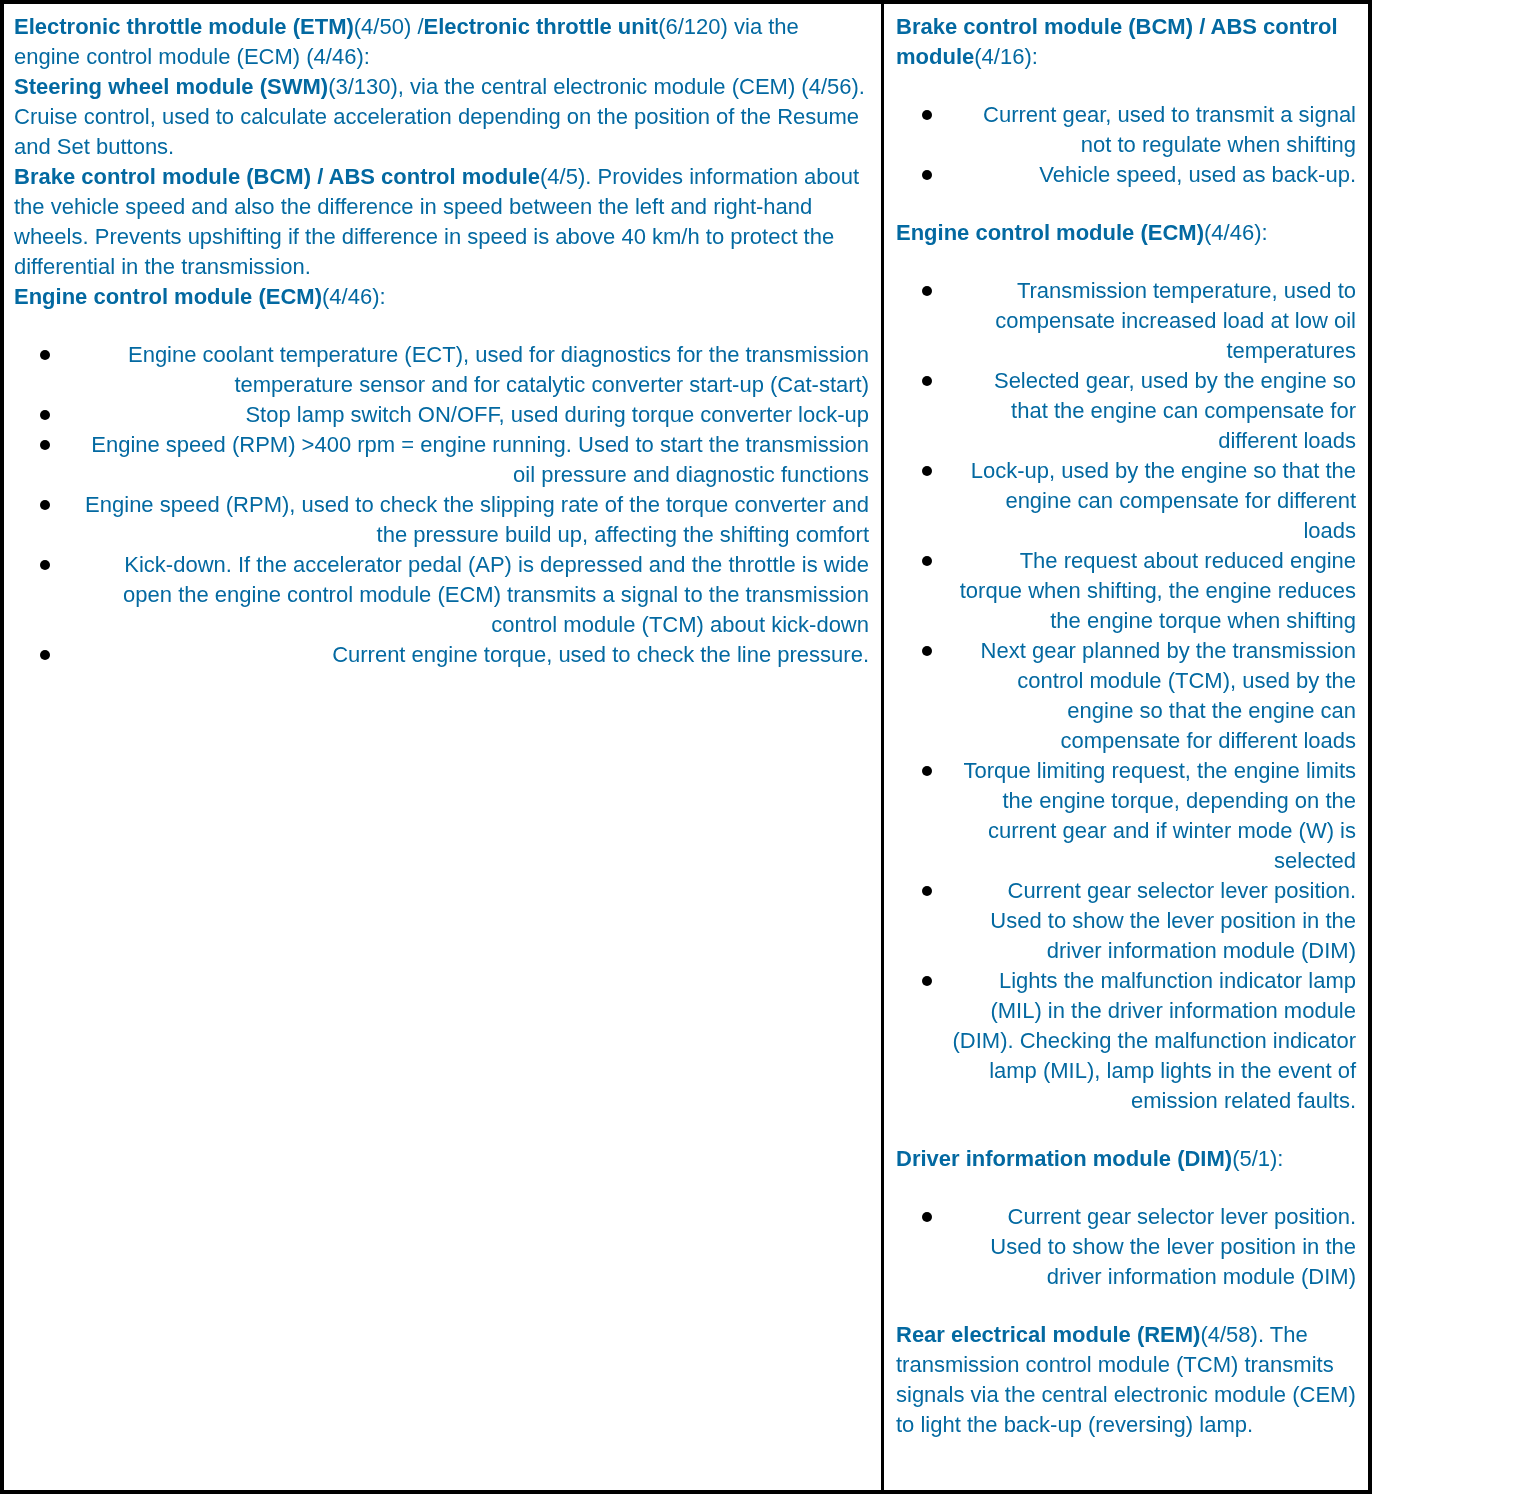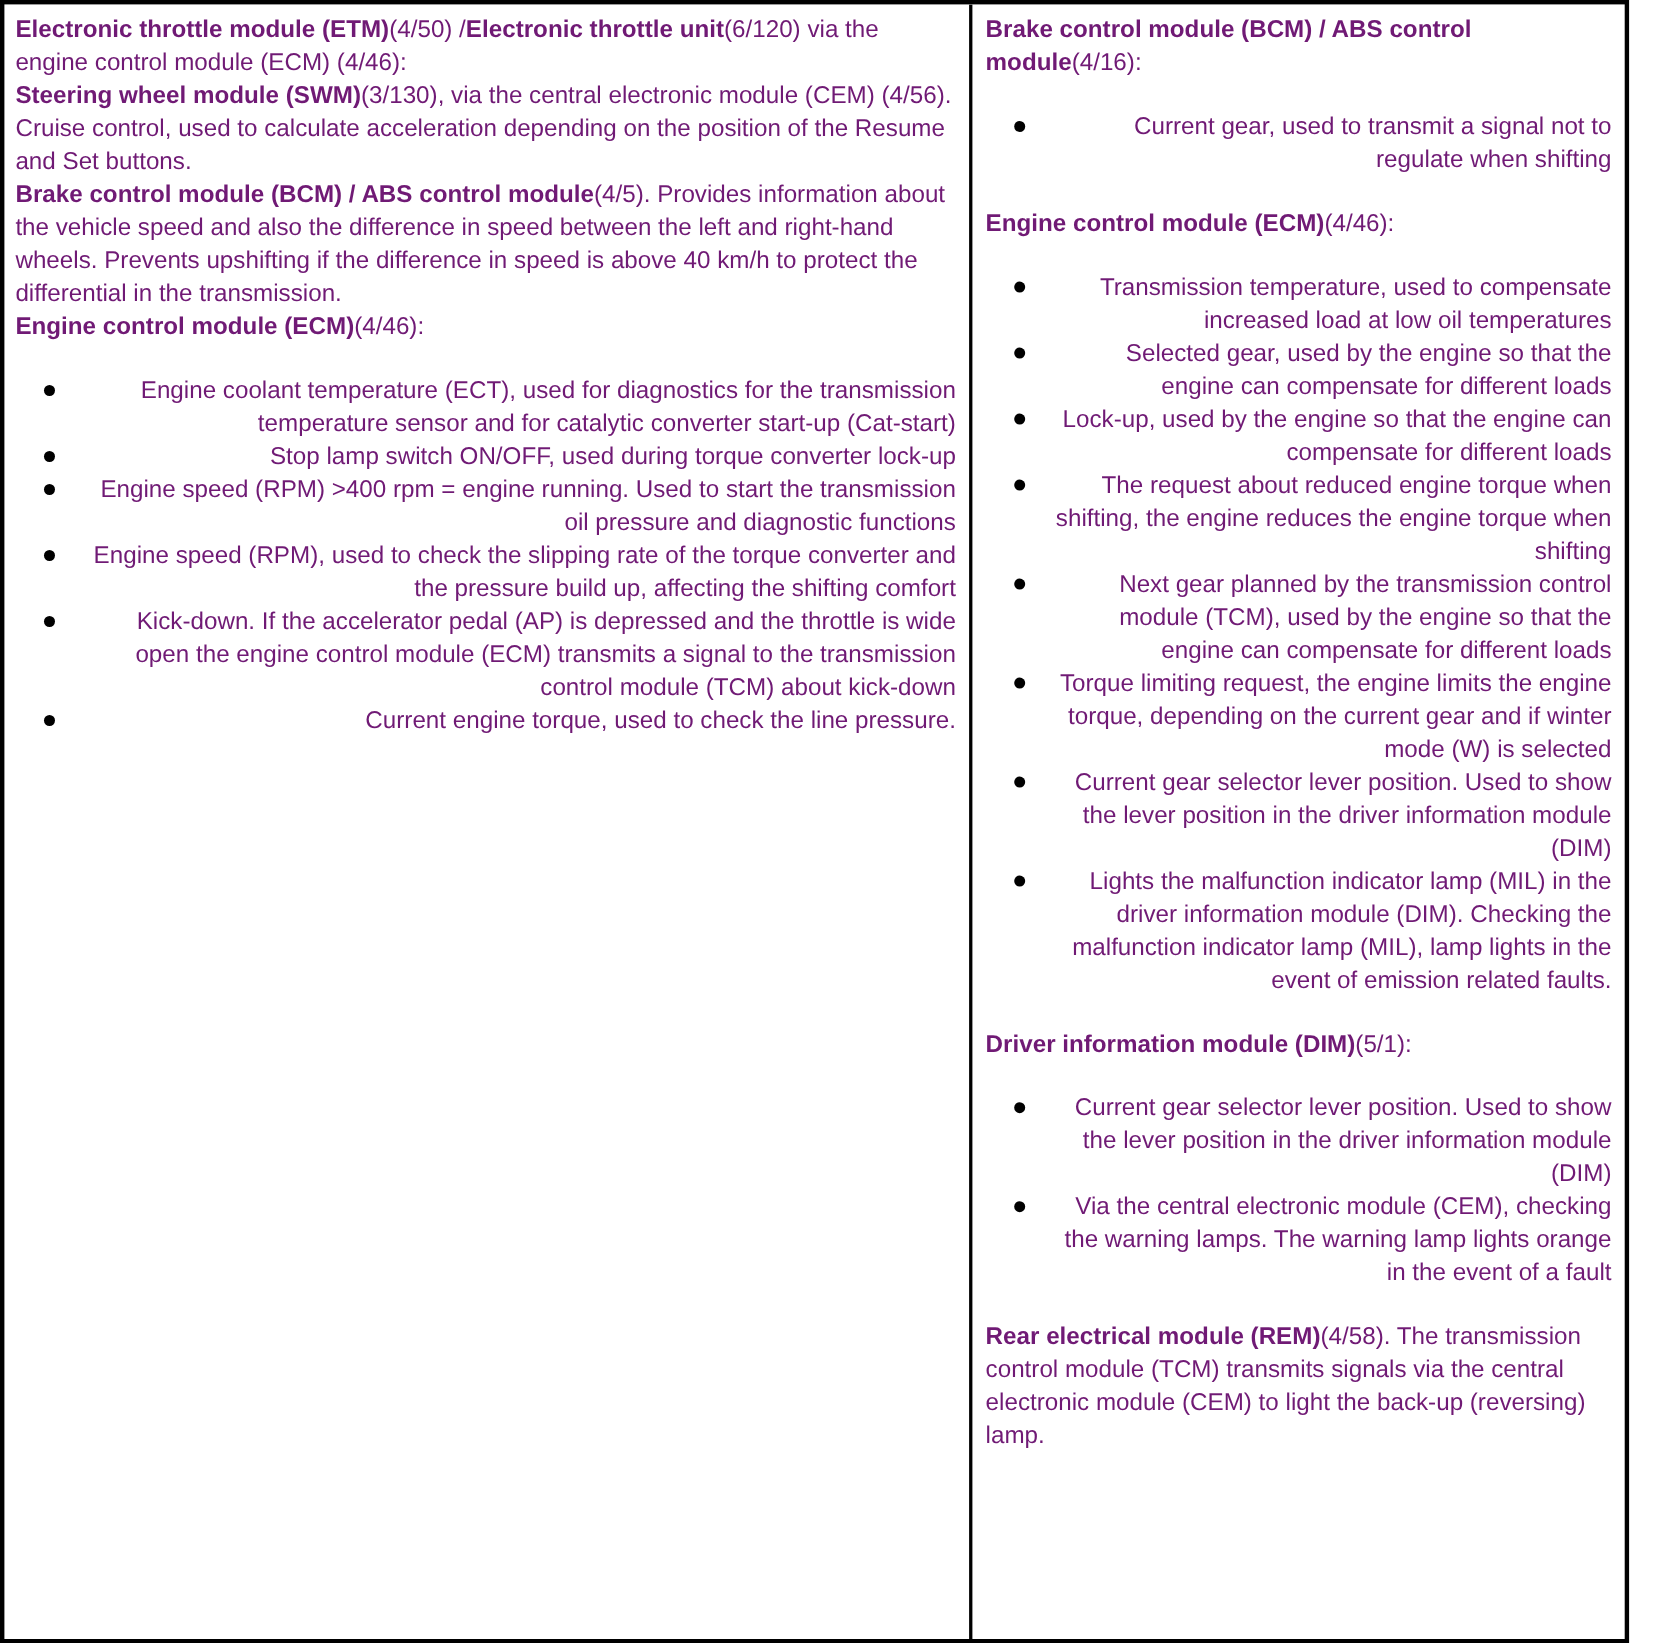--- a/index.html
+++ b/index.html
@@ -1,29 +1,29 @@
 <!DOCTYPE html>
 <html><head>
 <meta charset="utf-8">
 <style>
   html, body {
     margin: 0;
     padding: 0;
     background: #ffffff;
   }
   .page {
-    width: 1481px;
+    width: 1372px;
     height: 1494px;
     box-sizing: border-box;
     border: 4px solid #000000;
     display: flex;
     font-family: "Liberation Sans", "DejaVu Sans", sans-serif;
     font-size: 22px;
     line-height: 30px;
-    color: #701a75;
+    color: #0369a1;
     background: #ffffff;
     overflow: hidden;
   }
   .col {
     box-sizing: border-box;
     padding: 8px 12px 8px 10px;
     overflow: hidden;
   }
   .col-left {
     width: 880px;
@@ -101,20 +101,24 @@
         </li>
       </ul>
     </div>
   <div class="col col-right" id="col-1">
       <p class="para"><span class="bold">Brake control module (BCM) / ABS control module</span><span>(4/16):</span></p>
       <ul class="bullets">
         <li>
           <span class="bullet"></span>
           <span class="li-text">Current gear, used to transmit a signal not to regulate when shifting</span>
         </li>
+        <li>
+          <span class="bullet"></span>
+          <span class="li-text">Vehicle speed, used as back-up.</span>
+        </li>
       </ul>
       <p class="para"><span class="bold">Engine control module (ECM)</span><span>(4/46):</span></p>
       <ul class="bullets">
         <li>
           <span class="bullet"></span>
           <span class="li-text">Transmission temperature, used to compensate increased load at low oil temperatures</span>
         </li>
         <li>
           <span class="bullet"></span>
           <span class="li-text">Selected gear, used by the engine so that the engine can compensate for different loads</span>
@@ -143,20 +147,16 @@
           <span class="bullet"></span>
           <span class="li-text">Lights the malfunction indicator lamp (MIL) in the driver information module (DIM). Checking the malfunction indicator lamp (MIL), lamp lights in the event of emission related faults.</span>
         </li>
       </ul>
       <p class="para"><span class="bold">Driver information module (DIM)</span><span>(5/1):</span></p>
       <ul class="bullets">
         <li>
           <span class="bullet"></span>
           <span class="li-text">Current gear selector lever position. Used to show the lever position in the driver information module (DIM)</span>
         </li>
-        <li>
-          <span class="bullet"></span>
-          <span class="li-text">Via the central electronic module (CEM), checking the warning lamps. The warning lamp lights orange in the event of a fault</span>
-        </li>
       </ul>
       <p class="para"><span class="bold">Rear electrical module (REM)</span><span>(4/58). The transmission control module (TCM) transmits signals via the central electronic module (CEM) to light the back-up (reversing) lamp.</span></p>
     </div>
 </div>
 
 </body></html>

